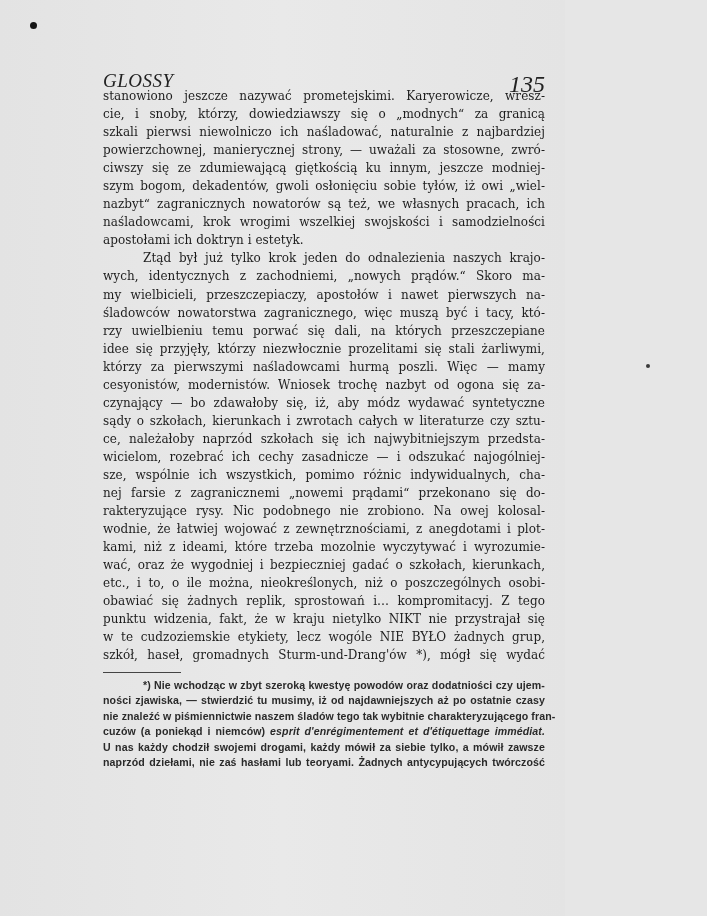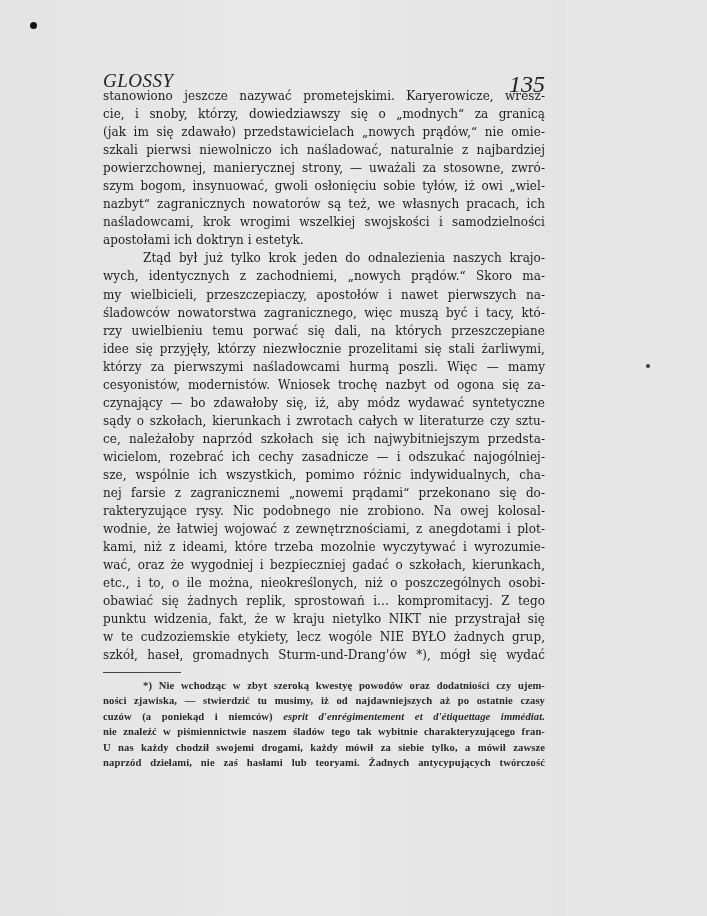--- a/index.html
+++ b/index.html
@@ -97,21 +97,21 @@
       font-size: 9.2px;
       line-height: 15.4px;
       color: #2a2a2a;
     }
     .footnotes .line {
       display: block;
       white-space: nowrap;
       text-align: justify;
       text-align-last: justify;
       height: 15.4px;
-      font-family: Liberation Serif, serif;
+      font-family: Liberation Sans, sans-serif;
       font-size: 10.6px;
       font-weight: bold;
       letter-spacing: 0.1px;
     }
     .footnotes .line.indent { padding-left: 40px; }
     .footnotes .ital { font-style: italic; }
   </style>
 </head>
 <body>
 
@@ -120,24 +120,24 @@
   <div class="speck margin"></div>
 
   <div class="running-head">
     <span class="running-title">GLOSSY</span>
     <span class="page-number">135</span>
   </div>
 
   <div class="body-text">
     <span class="line">stanowiono jeszcze nazywać prometejskimi.  Karyerowicze, wresz-</span>
     <span class="line">cie, i snoby, którzy, dowiedziawszy się o „modnych“ za granicą</span>
-    <span class="line">(jak im się zdawało) przedstawicielach „nowych prądów,“ nie omie-</span>
     <span class="line">szkali pierwsi niewolniczo ich naśladować, naturalnie z najbardziej</span>
     <span class="line">powierzchownej, manierycznej strony, — uważali za stosowne, zwró-</span>
-    <span class="line">szym bogom, insynuować, gwoli osłonięciu sobie tyłów, iż owi „wiel-</span>
+    <span class="line">ciwszy się ze zdumiewającą giętkością ku innym, jeszcze modniej-</span>
+    <span class="line">szym bogom, dekadentów, gwoli osłonięciu sobie tyłów, iż owi „wiel-</span>
     <span class="line">nazbyt“ zagranicznych nowatorów są też, we własnych pracach, ich</span>
     <span class="line">naśladowcami, krok wrogimi wszelkiej swojskości i samodzielności</span>
     <span class="line last">apostołami ich doktryn i estetyk.</span>
     <span class="line indent">Ztąd był już tylko krok jeden do odnalezienia naszych krajo-</span>
     <span class="line">wych, identycznych z zachodniemi, „nowych prądów.“  Skoro ma-</span>
     <span class="line">my wielbicieli, przeszczepiaczy, apostołów i nawet pierwszych na-</span>
     <span class="line">śladowców nowatorstwa zagranicznego, więc muszą być i tacy, któ-</span>
     <span class="line">rzy uwielbieniu temu porwać się dali, na których przeszczepiane</span>
     <span class="line">idee się przyjęły, którzy niezwłocznie prozelitami się stali żarliwymi,</span>
     <span class="line">którzy za pierwszymi naśladowcami hurmą poszli.  Więc — mamy</span>
@@ -157,18 +157,18 @@
     <span class="line">punktu widzenia, fakt, że w kraju nietylko NIKT nie przystrajał się</span>
     <span class="line">w te cudzoziemskie etykiety, lecz wogóle NIE BYŁO żadnych grup,</span>
     <span class="line">szkół, haseł, gromadnych Sturm-und-Drang'ów *),  mógł się wydać</span>
   </div>
 
   <div class="footnote-rule"></div>
 
   <div class="footnotes">
     <span class="line indent">*)  Nie wchodząc w zbyt szeroką kwestyę powodów oraz dodatniości czy ujem-</span>
     <span class="line">ności zjawiska, — stwierdzić tu musimy, iż od najdawniejszych aż po ostatnie czasy</span>
+    <span class="line">nie znaleźć w piśmiennictwie naszem śladów tego tak wybitnie charakteryzującego fran-</span>
     <span class="line"><span>cuzów (a poniekąd i niemców)</span> <span class="ital">esprit d'enrégimentement et d'étiquettage immédiat.</span></span>
-    <span class="line">nie znaleźć w piśmiennictwie naszem śladów tego tak wybitnie charakteryzującego fran-</span>
     <span class="line">U nas każdy chodził swojemi drogami, każdy mówił za siebie tylko, a mówił zawsze</span>
     <span class="line">naprzód dziełami, nie zaś hasłami lub teoryami.  Żadnych antycypujących twórczość</span>
   </div>
 </div>
 
 </body></html>

